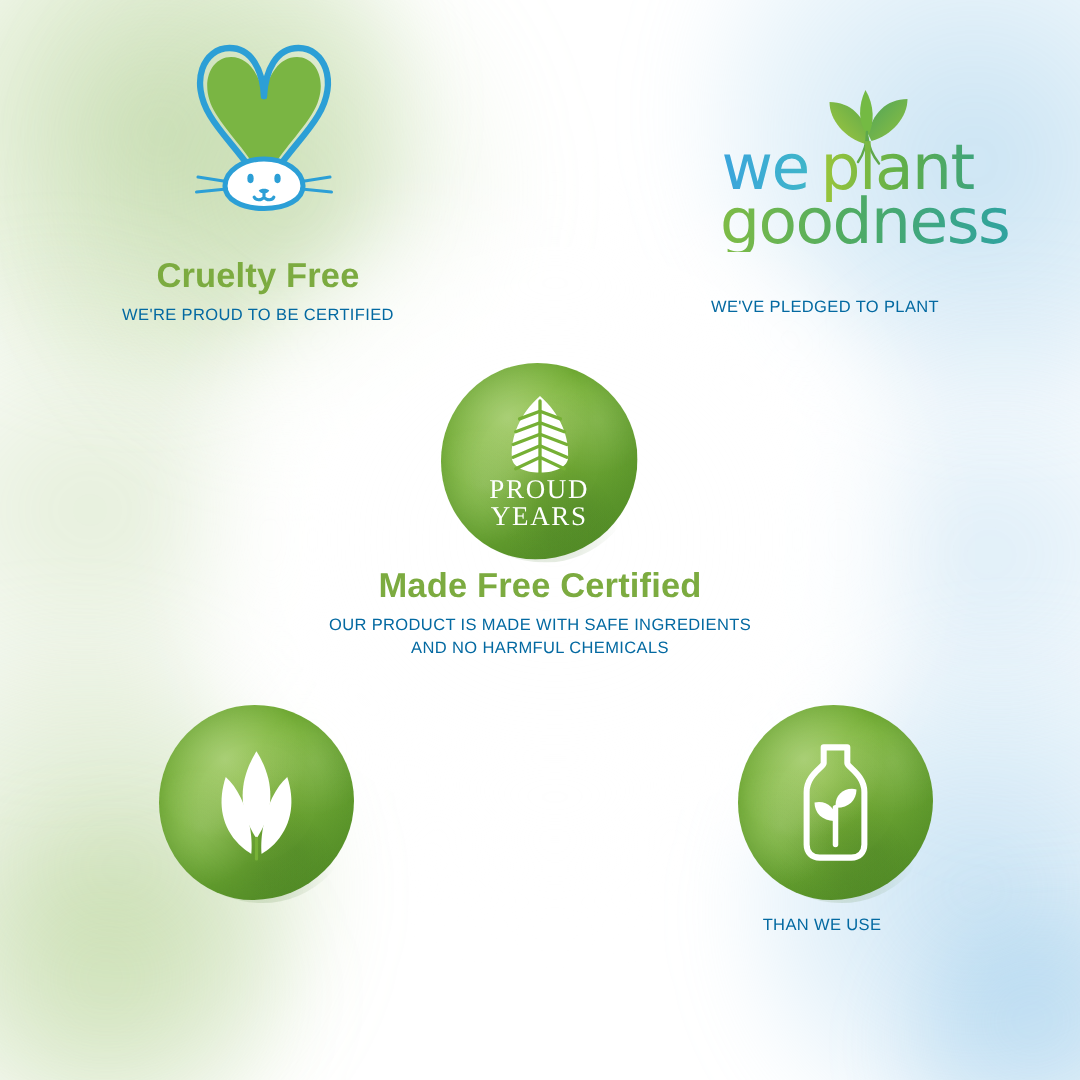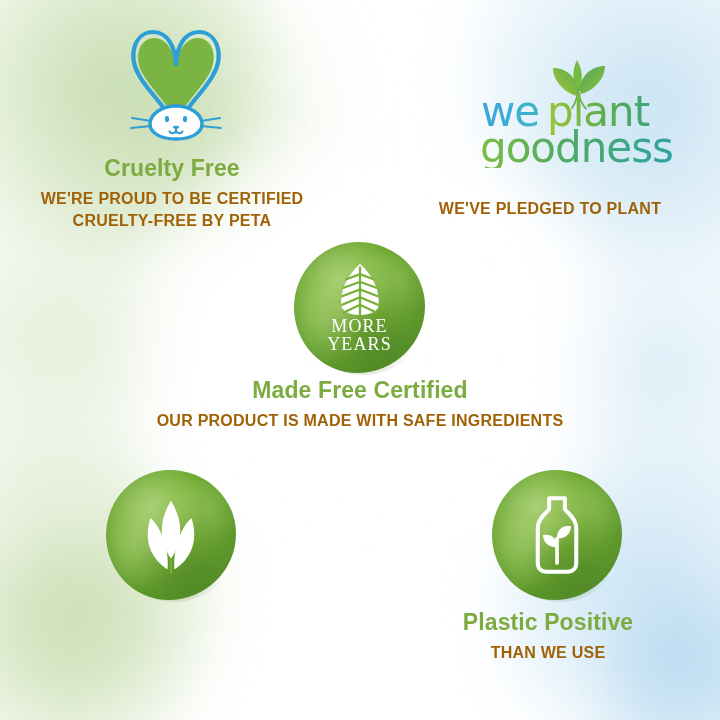--- a/index.html
+++ b/index.html
@@ -98,23 +98,23 @@
   .claim-title {
     color: #7CAB40;
     font-size: 23px;
     font-weight: bold;
     letter-spacing: 0.1px;
     line-height: 1.1;
     margin: 0 0 7px 0;
     white-space: nowrap;
   }
   .claim-desc {
-    color: #a16207;
-    font-size: 16px;
-    font-weight: bold;
+    color: #0369a1;
+    font-size: 11px;
+    font-weight: normal;
     letter-spacing: 0.25px;
     line-height: 1.38;
     margin: 0;
     text-transform: uppercase;
   }
   .claim-desc .ln { display: block; white-space: nowrap; }
 
   
   .badge {
     position: absolute;
@@ -268,21 +268,21 @@
         <g stroke="#76B035" stroke-width="2.6" fill="none" stroke-linecap="round">
           <path d="M27 6 L27 62"></path>
           <path d="M11 20 L27 14 L43 20"></path>
           <path d="M8 30 L27 23 L46 30"></path>
           <path d="M6 40 L27 32 L48 40"></path>
           <path d="M6 50 L27 41 L48 50"></path>
           <path d="M8 59 L27 50 L46 59"></path>
         </g>
       </svg>
       <div class="ms-words">
-        <span>MORE</span>
+        <span>PROUD</span>
         <span>YEARS</span>
       </div>
     </div>
   </div>
 
   <div class="badge" id="badge-best-nature">
     <div class="badge-disc"></div>
     <div class="badge-inner">
       <svg viewBox="0 0 96 96" width="82" height="82" aria-hidden="true">
 
@@ -306,42 +306,41 @@
 
         <path d="M40 80 L40 52" fill="none" stroke="#ffffff" stroke-width="4.2" stroke-linecap="round"></path>
 
         <path d="M39 62 C 30 62, 24 56, 24 48 C 33 46, 40 52, 40 60 Z" fill="#ffffff"></path>
 
         <path d="M41 52 C 50 52, 56 46, 56 38 C 47 36, 40 42, 40 50 Z" fill="#ffffff"></path>
       </svg>
     </div>
   </div>
 
-  <div class="claim" id="claim-cruelty-free" style="left:0px; top:156px; width:344px;">
+  <div class="claim" id="claim-cruelty-free" style="left:0px; top:171px; width:344px;">
     <h2 class="claim-title">Cruelty Free</h2>
     <p class="claim-desc">
       <span class="ln">WE'RE PROUD TO BE CERTIFIED</span>
-      <span class="ln">CRUELTY-FREE BY PETA</span>
     </p>
   </div>
 
   <div class="claim" id="claim-we-plant-goodness" style="left:380px; top:198px; width:340px;">
     <p class="claim-desc">
       <span class="ln">WE'VE PLEDGED TO PLANT</span>
     </p>
   </div>
 
   <div class="claim" id="claim-made-safe" style="left:60px; top:378px; width:600px;">
     <h2 class="claim-title">Made Free Certified</h2>
     <p class="claim-desc">
       <span class="ln">OUR PRODUCT IS MADE WITH SAFE INGREDIENTS</span>
+      <span class="ln">AND NO HARMFUL CHEMICALS</span>
     </p>
   </div>
 
 
   <div class="claim" id="claim-plastic-positive" style="left:376px; top:610px; width:344px;">
-    <h2 class="claim-title">Plastic Positive</h2>
     <p class="claim-desc">
       <span class="ln">THAN WE USE</span>
     </p>
   </div>
 
 </div>
 
 </body></html>

